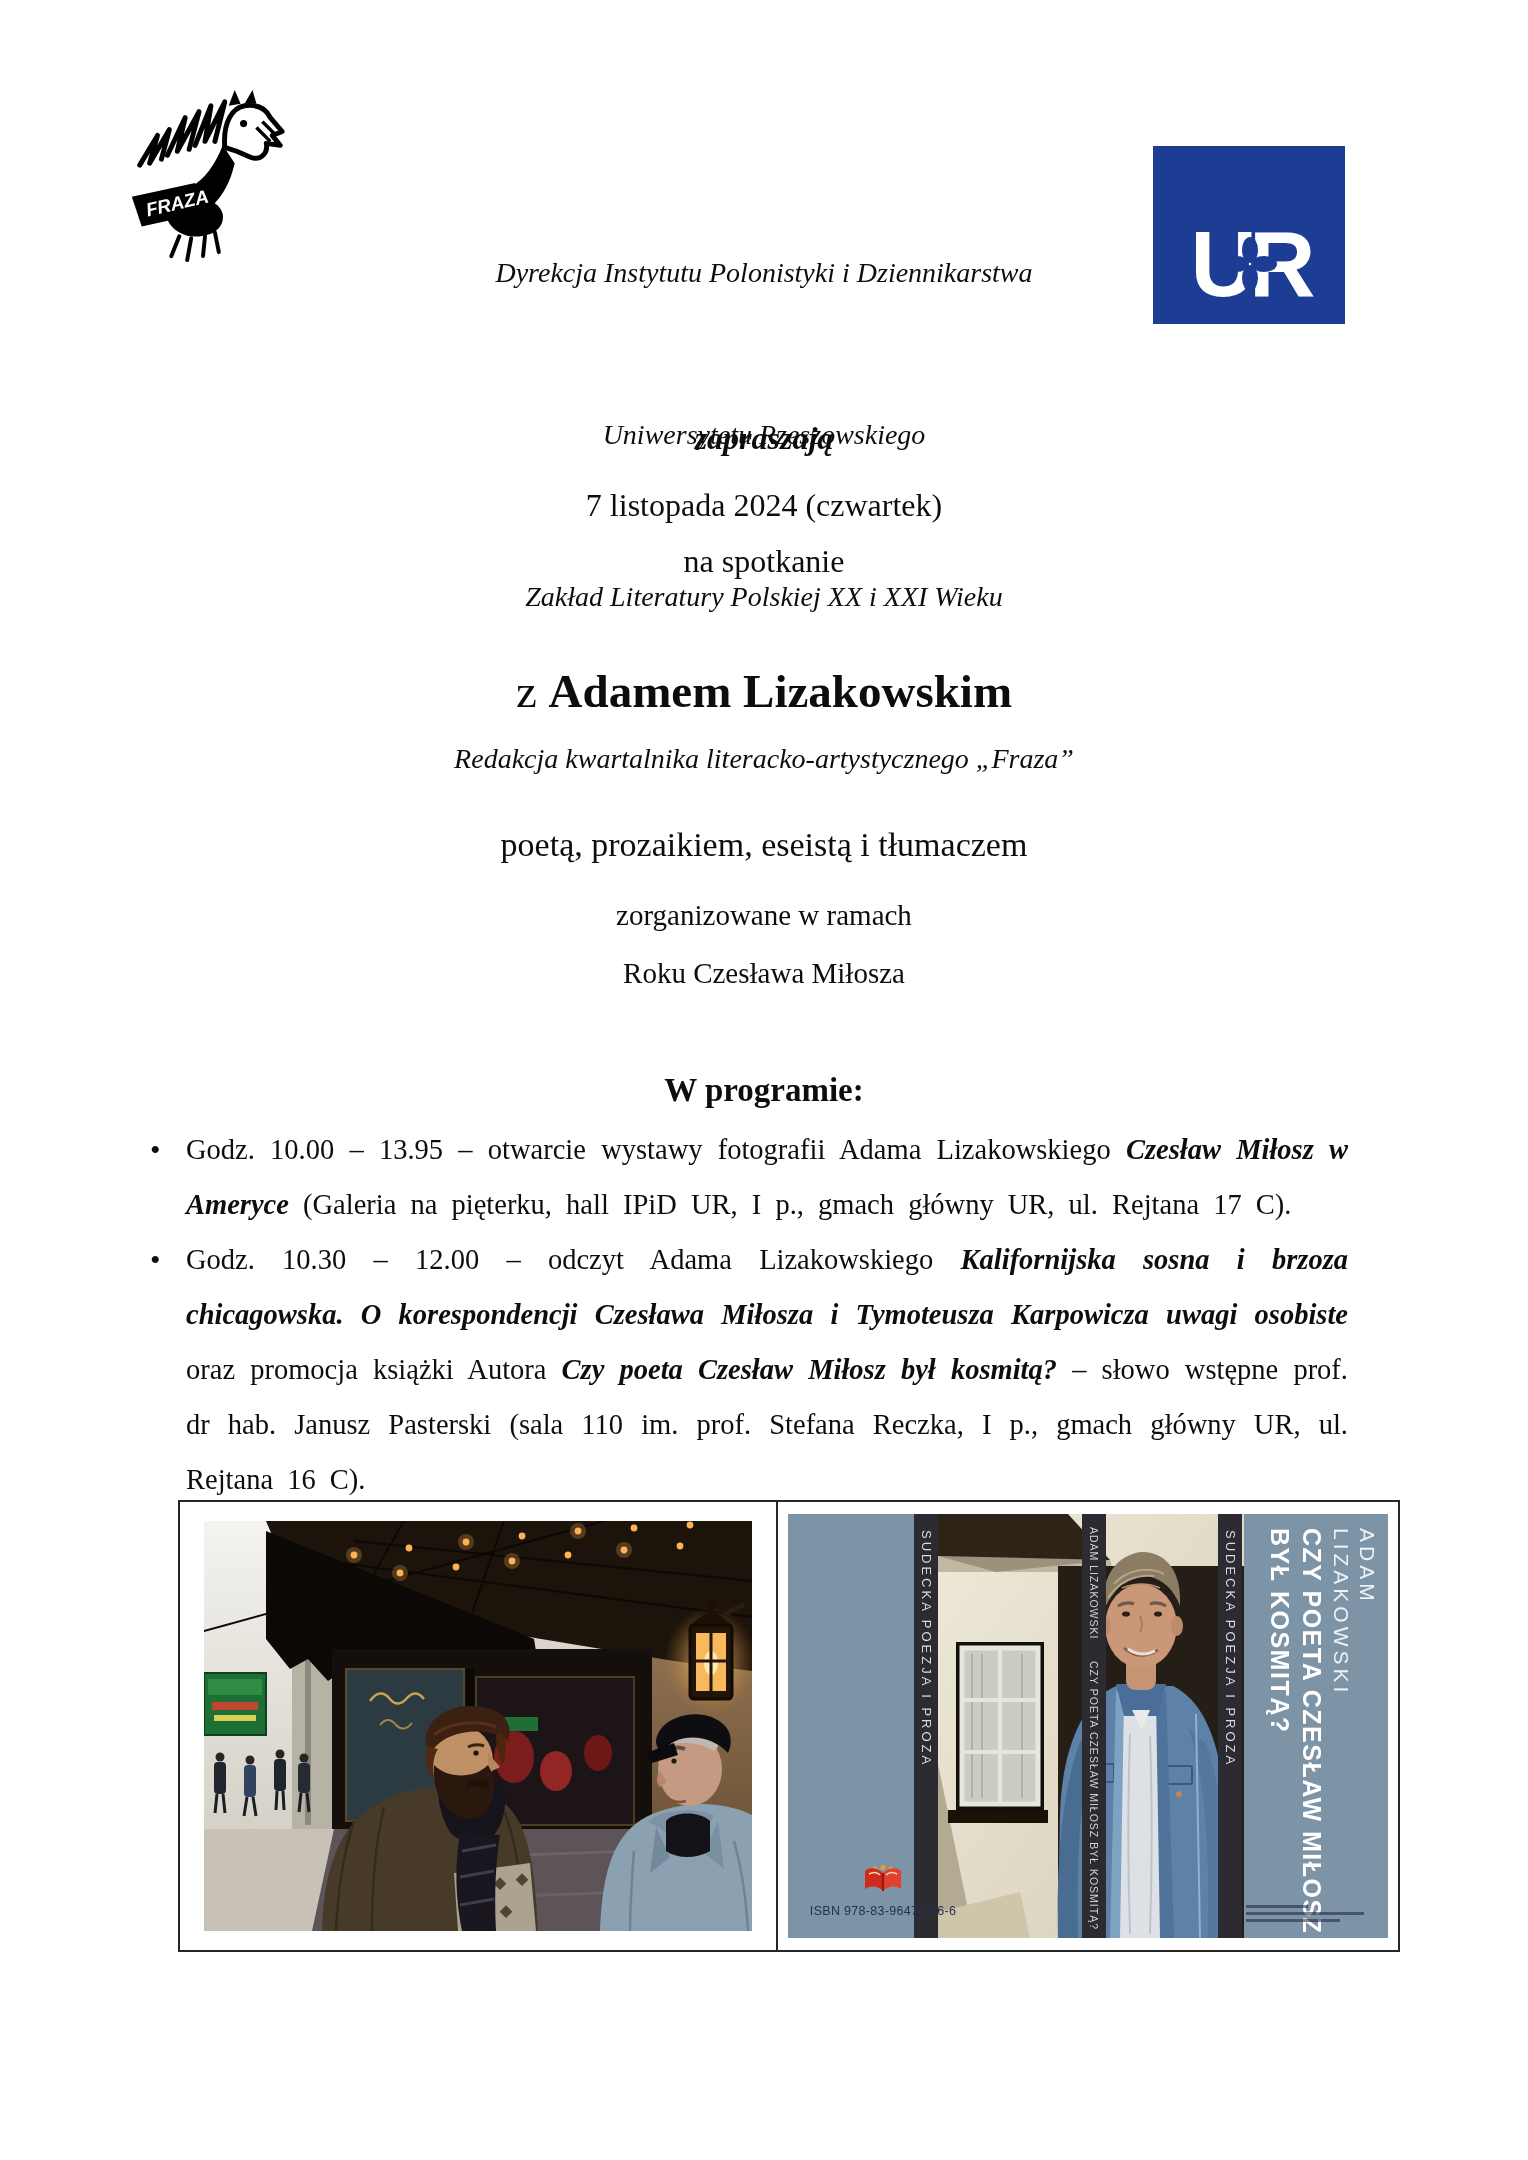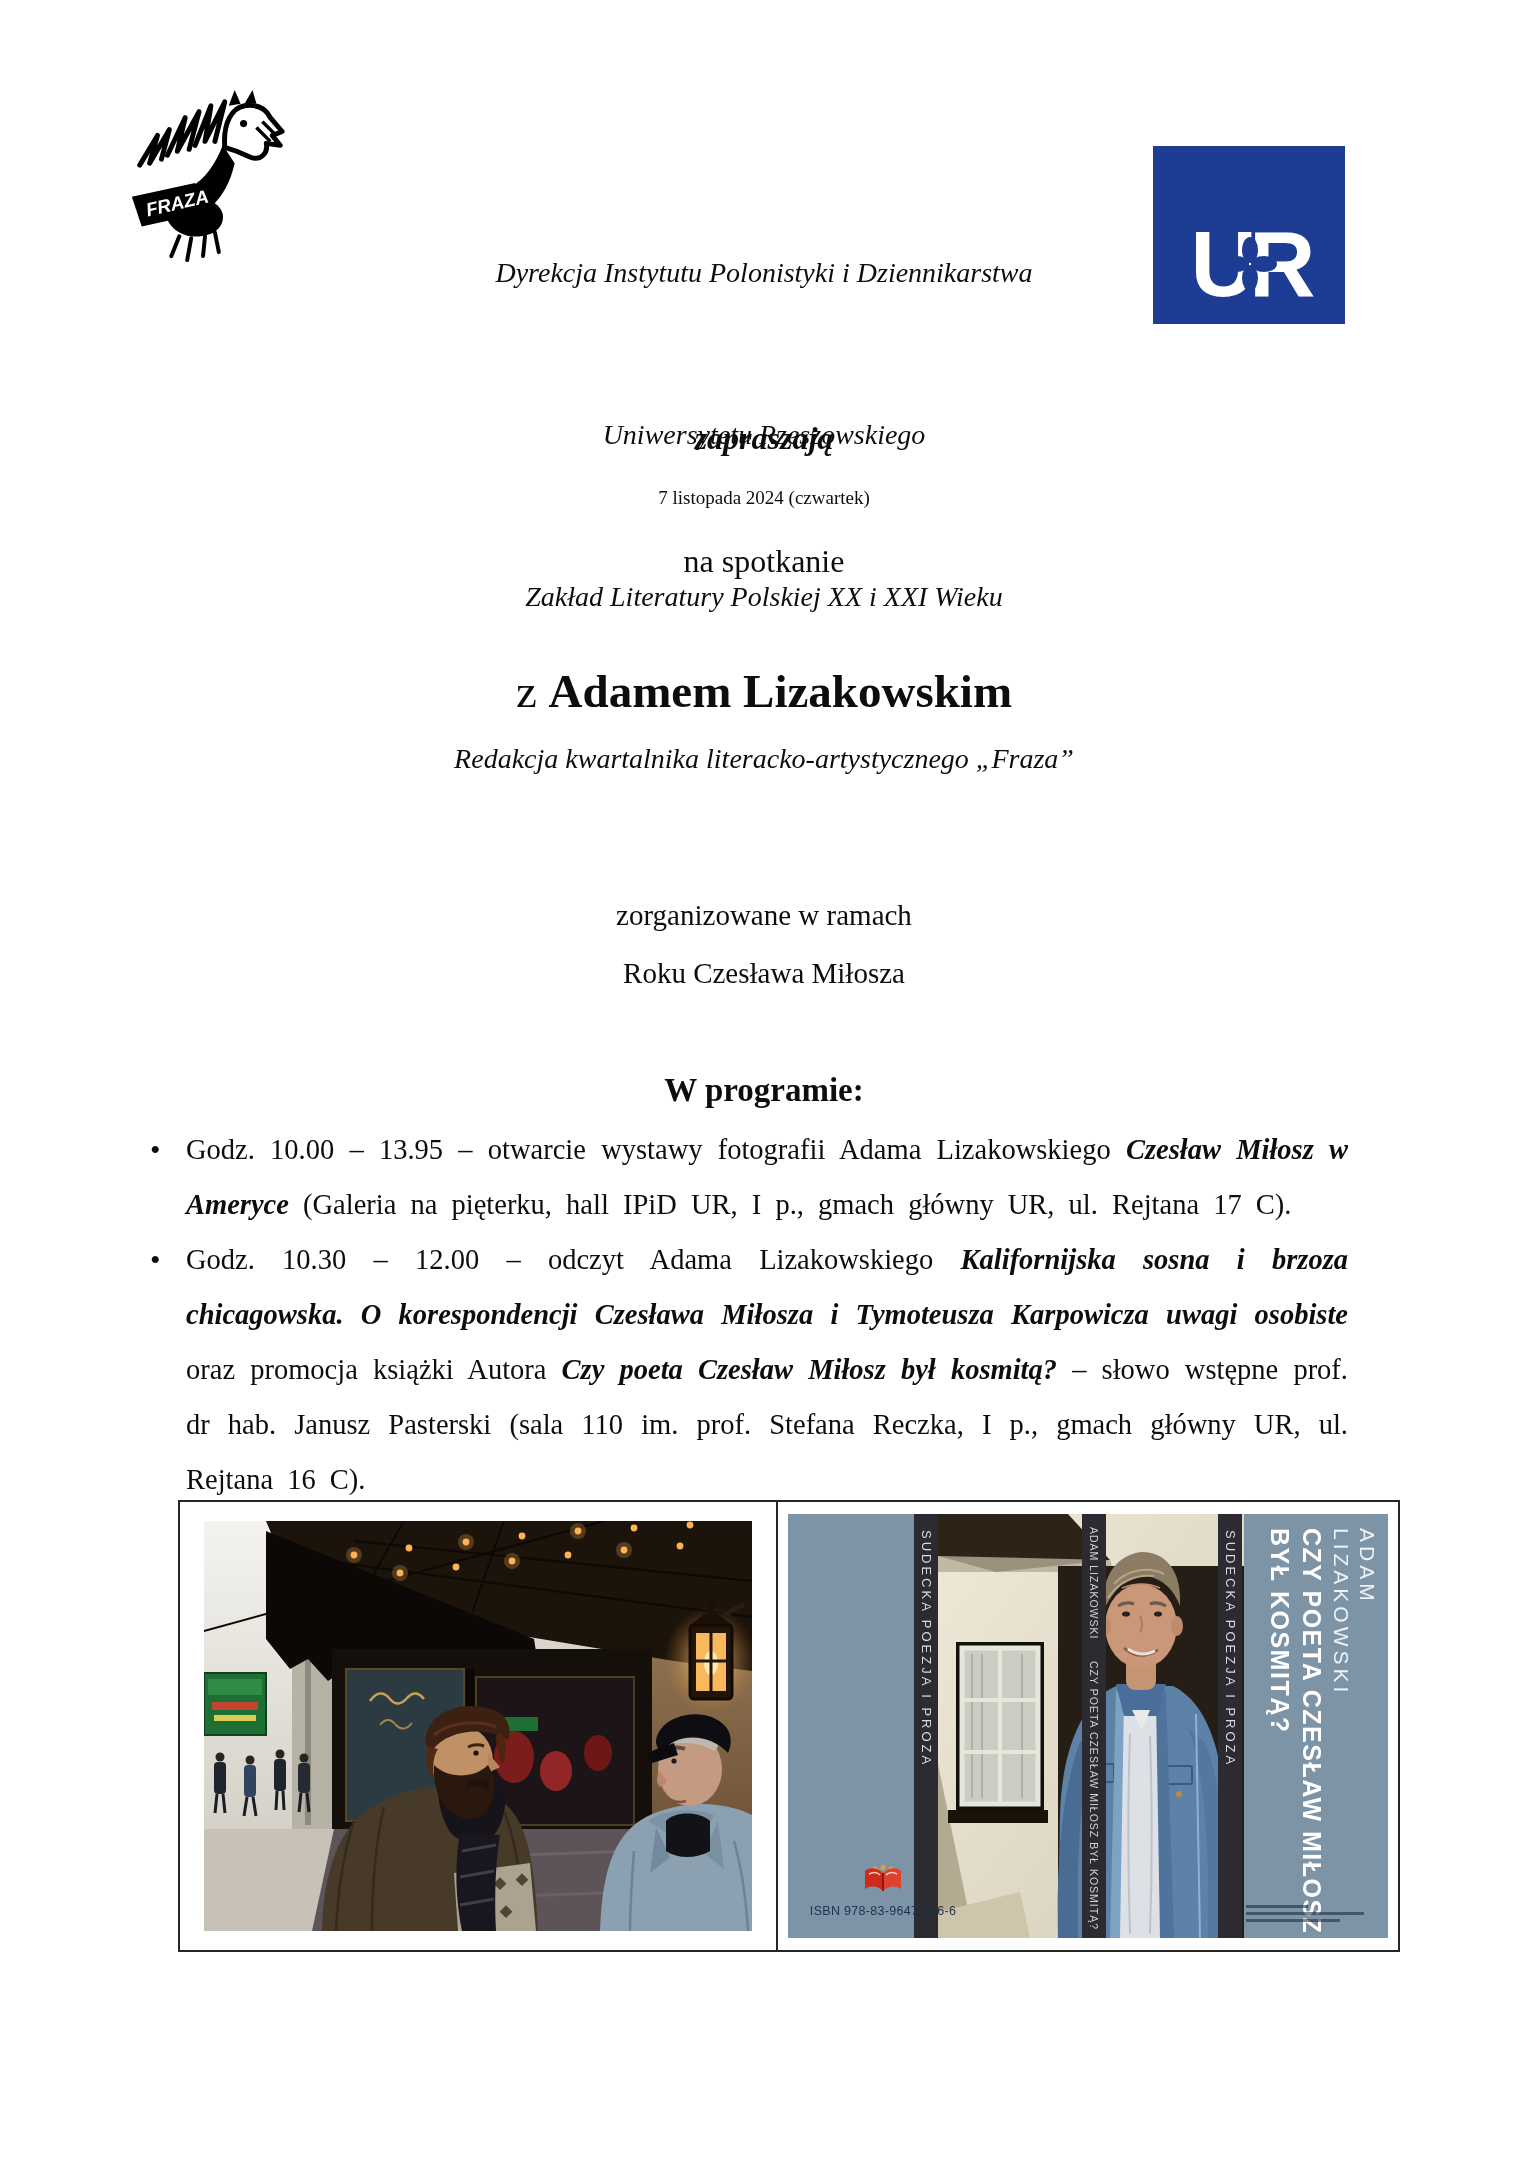--- a/index.html
+++ b/index.html
@@ -11,21 +11,21 @@
   .abs { position:absolute; }
   .center-line { position:absolute; left:0; right:0; text-align:center; white-space:pre; }
 
   
   .org-lines { top:138px; font-size:28px; line-height:54px;font-style:italic; }
   .fraza-logo { left:124px; top:86px; width:162px; height:178px; }
   .ur-logo { left:1153px; top:146px; width:192px; height:178px; }
 
   
   .l-zapraszaja { top:420px; font-size:32px; font-weight:bold;font-style:italic; }
-  .l-date       { top:487px; font-size:19px; }
+  .l-date       { top:487px; font-size:32px; }
   .l-meeting    { top:543px; font-size:32px; }
   .l-title      { top:664px; font-size:47px; }
   .l-title .t-bold { font-weight:bold; }
   .l-subtitle   { top:826px; font-size:34px; }
   .l-org1       { top:899px; font-size:29px; }
   .l-org2       { top:957px; font-size:29px; }
   .l-program    { top:1072px; font-size:33px; font-weight:bold; }
 
   
   .program-list {
@@ -134,20 +134,21 @@
       <ellipse cx="14" cy="0" rx="13" ry="8"></ellipse>
     </g>
   </svg>
 
   <div class="center-line l-zapraszaja">zapraszają</div>
   <div class="center-line l-date">7 listopada 2024 (czwartek)</div>
   <div class="center-line l-meeting">na spotkanie</div>
 
   <div class="center-line l-title"><span>z</span> <span class="t-bold">Adamem Lizakowskim</span></div>
 
+  <div class="center-line l-subtitle">poetą, prozaikiem, eseistą i tłumaczem</div>
   <div class="center-line l-org1">zorganizowane w ramach</div>
   <div class="center-line l-org2">Roku Czesława Miłosza</div>
 
   <div class="center-line l-program">W programie:</div>
 
   <ul class="program-list">
     <li><span>Godz. 10.00 – 13.95 – otwarcie wystawy fotografii Adama Lizakowskiego </span><span class="bi">Czesław Miłosz w Ameryce</span><span> (Galeria na pięterku, hall IPiD UR, I p., gmach główny UR, ul. Rejtana 17 C).</span></li>
     <li><span>Godz. 10.30 – 12.00 – odczyt Adama Lizakowskiego </span><span class="bi">Kalifornijska sosna i brzoza chicagowska. O korespondencji Czesława Miłosza i Tymoteusza Karpowicza uwagi osobiste</span><span> oraz promocja książki Autora </span><span class="bi">Czy poeta Czesław Miłosz był kosmitą?</span><span> – słowo wstępne prof. dr hab. Janusz Pasterski (sala 110 im. prof. Stefana Reczka, I p., gmach główny UR, ul. Rejtana 16 C).</span></li>
   </ul>
 

